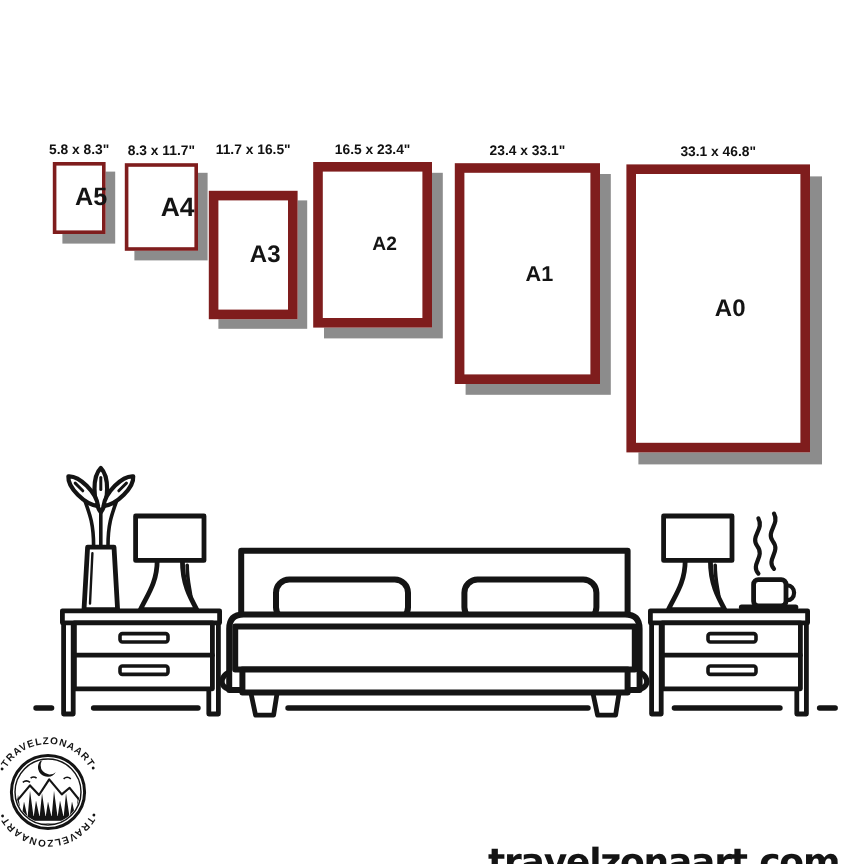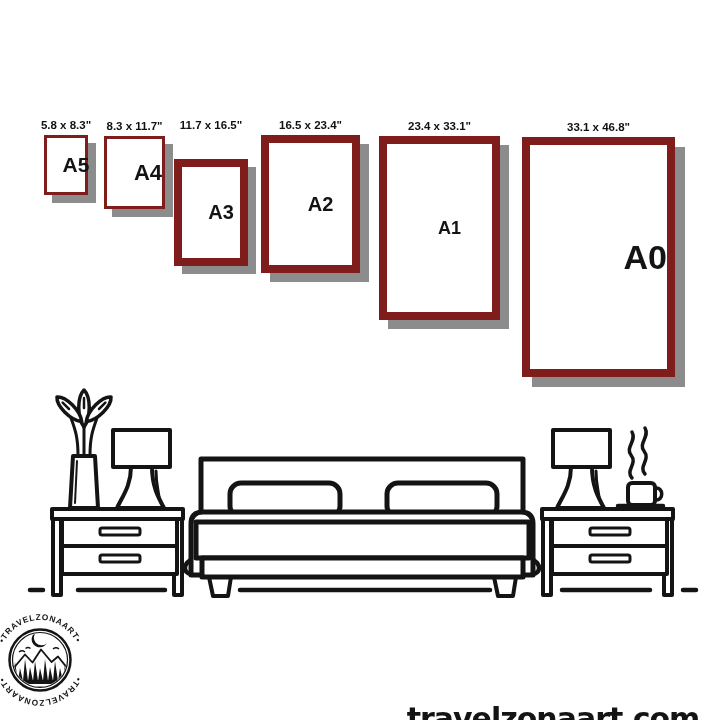--- a/index.html
+++ b/index.html
@@ -10,23 +10,23 @@
          letter-spacing:-1px;color:#141414;}
   .frame-group{position:absolute;}
   .frame{position:relative;width:100%;height:100%;background:#ffffff;border:8px solid #7f1d1d;
          box-sizing:border-box;display:flex;align-items:center;justify-content:center;
          font-weight:bold;color:#141414;padding-left:20px;}
   .frame-label{position:absolute;bottom:100%;left:50%;transform:translateX(-50%);
                margin-bottom:4px;font-size:11.5px;font-weight:bold;white-space:nowrap;color:#111;}
   #f0{left:44px;top:135px;width:44px;height:60px;}  #f0 .frame{border-width:3px;font-size:21px;box-shadow:8px 8px 0 #8c8c8c;}
   #f1{left:104px;top:136px;width:61px;height:73px;} #f1 .frame{border-width:3px;font-size:22px;box-shadow:8px 8px 0 #8c8c8c;justify-content:flex-end;}
   #f2{left:174px;top:135px;width:74px;height:107px;}#f2 .frame{font-size:20px;box-shadow:8px 8px 0 #8c8c8c;margin-top:24px;}
-  #f3{left:261px;top:135px;width:99px;height:138px;}#f3 .frame{font-size:20px;box-shadow:9px 9px 0 #8c8c8c;}
+  #f3{left:261px;top:135px;width:99px;height:138px;}#f3 .frame{font-size:16px;box-shadow:9px 9px 0 #8c8c8c;}
   #f4{left:379px;top:136px;width:121px;height:184px;}#f4 .frame{font-size:18px;box-shadow:9px 9px 0 #8c8c8c;}
-  #f5{left:522px;top:137px;width:153px;height:240px;}#f5 .frame{font-size:34px;box-shadow:10px 10px 0 #8c8c8c;justify-content:flex-end;}
+  #f5{left:522px;top:137px;width:153px;height:240px;}#f5 .frame{font-size:20px;box-shadow:10px 10px 0 #8c8c8c;}
   .scene{position:absolute;left:25px;top:385px;width:680px;height:215px;}
   .logo{position:absolute;left:-8px;top:612px;width:96px;height:96px;}
   .site{position:absolute;left:553px;top:701px;transform:translateX(-50%);
         font-family:"DejaVu Sans",sans-serif;font-size:30px;font-weight:800;
         letter-spacing:-1px;color:#141414;white-space:nowrap;}
 </style>
 </head>
 <body>
 
 <div class="canvas">

